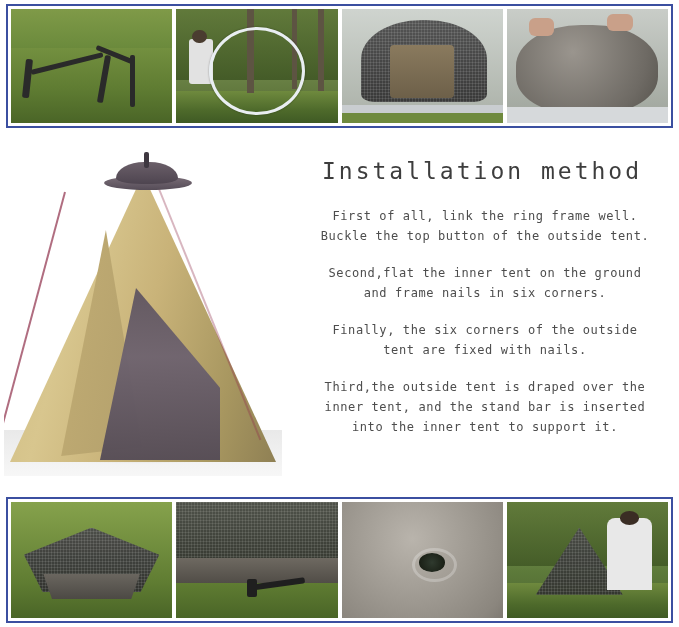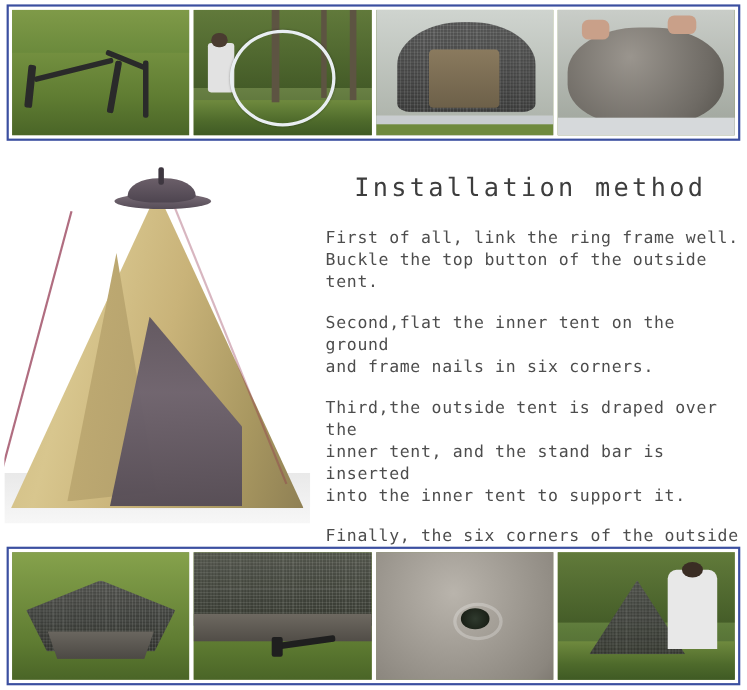--- a/index.html
+++ b/index.html
@@ -221,26 +221,27 @@
     font-family: "DejaVu Sans Mono", monospace;
     font-size: 23px;
     letter-spacing: 3px;
     color: #3d3d3d;
     text-align: center;
     margin: 16px 0 22px 0;
     font-weight: 400;
   }
   .para {
     font-family: "DejaVu Sans Mono", monospace;
-    font-size: 15px;
+    font-size: 12px;
     line-height: 20px;
     letter-spacing: 0.6px;
     color: #4d4d4d;
     margin: 0 0 17px 6px;
     white-space: pre-line;
+    text-align: center;
   }
 </style>
 </head>
 <body>
 
 <div class="page">
 
   <div class="strip top">
 
     <div class="cell">
@@ -297,25 +298,25 @@
       <div class="tent-cap"></div>
       <div class="tent-pole-top"></div>
     </div>
 
     <div class="text-col">
       <h1 class="heading">Installation method</h1>
       <p class="para">First of all, link the ring frame well.
 Buckle the top button of the outside tent.</p>
       <p class="para">Second,flat the inner tent on the ground
 and frame nails in six corners.</p>
+      <p class="para">Finally, the six corners of the outside
+tent are fixed with nails.</p>
       <p class="para">Third,the outside tent is draped over the
 inner tent, and the stand bar is inserted
 into the inner tent to support it.</p>
-      <p class="para">Finally, the six corners of the outside
-tent are fixed with nails.</p>
     </div>
 
   </div>
 
   <div class="strip bottom">
 
     <div class="cell">
       <div class="grass bright" style="height:100%"></div>
       <div class="mesh" style="left:8%;top:22%;width:84%;height:56%;clip-path:polygon(50% 0%,100% 42%,86% 100%,14% 100%,0% 42%);opacity:.95;"></div>
       <div class="fabric" style="left:16%;top:62%;width:68%;height:22%;background:linear-gradient(#6a665f,#4c4944);clip-path:polygon(6% 0%,94% 0%,86% 100%,14% 100%);"></div>

